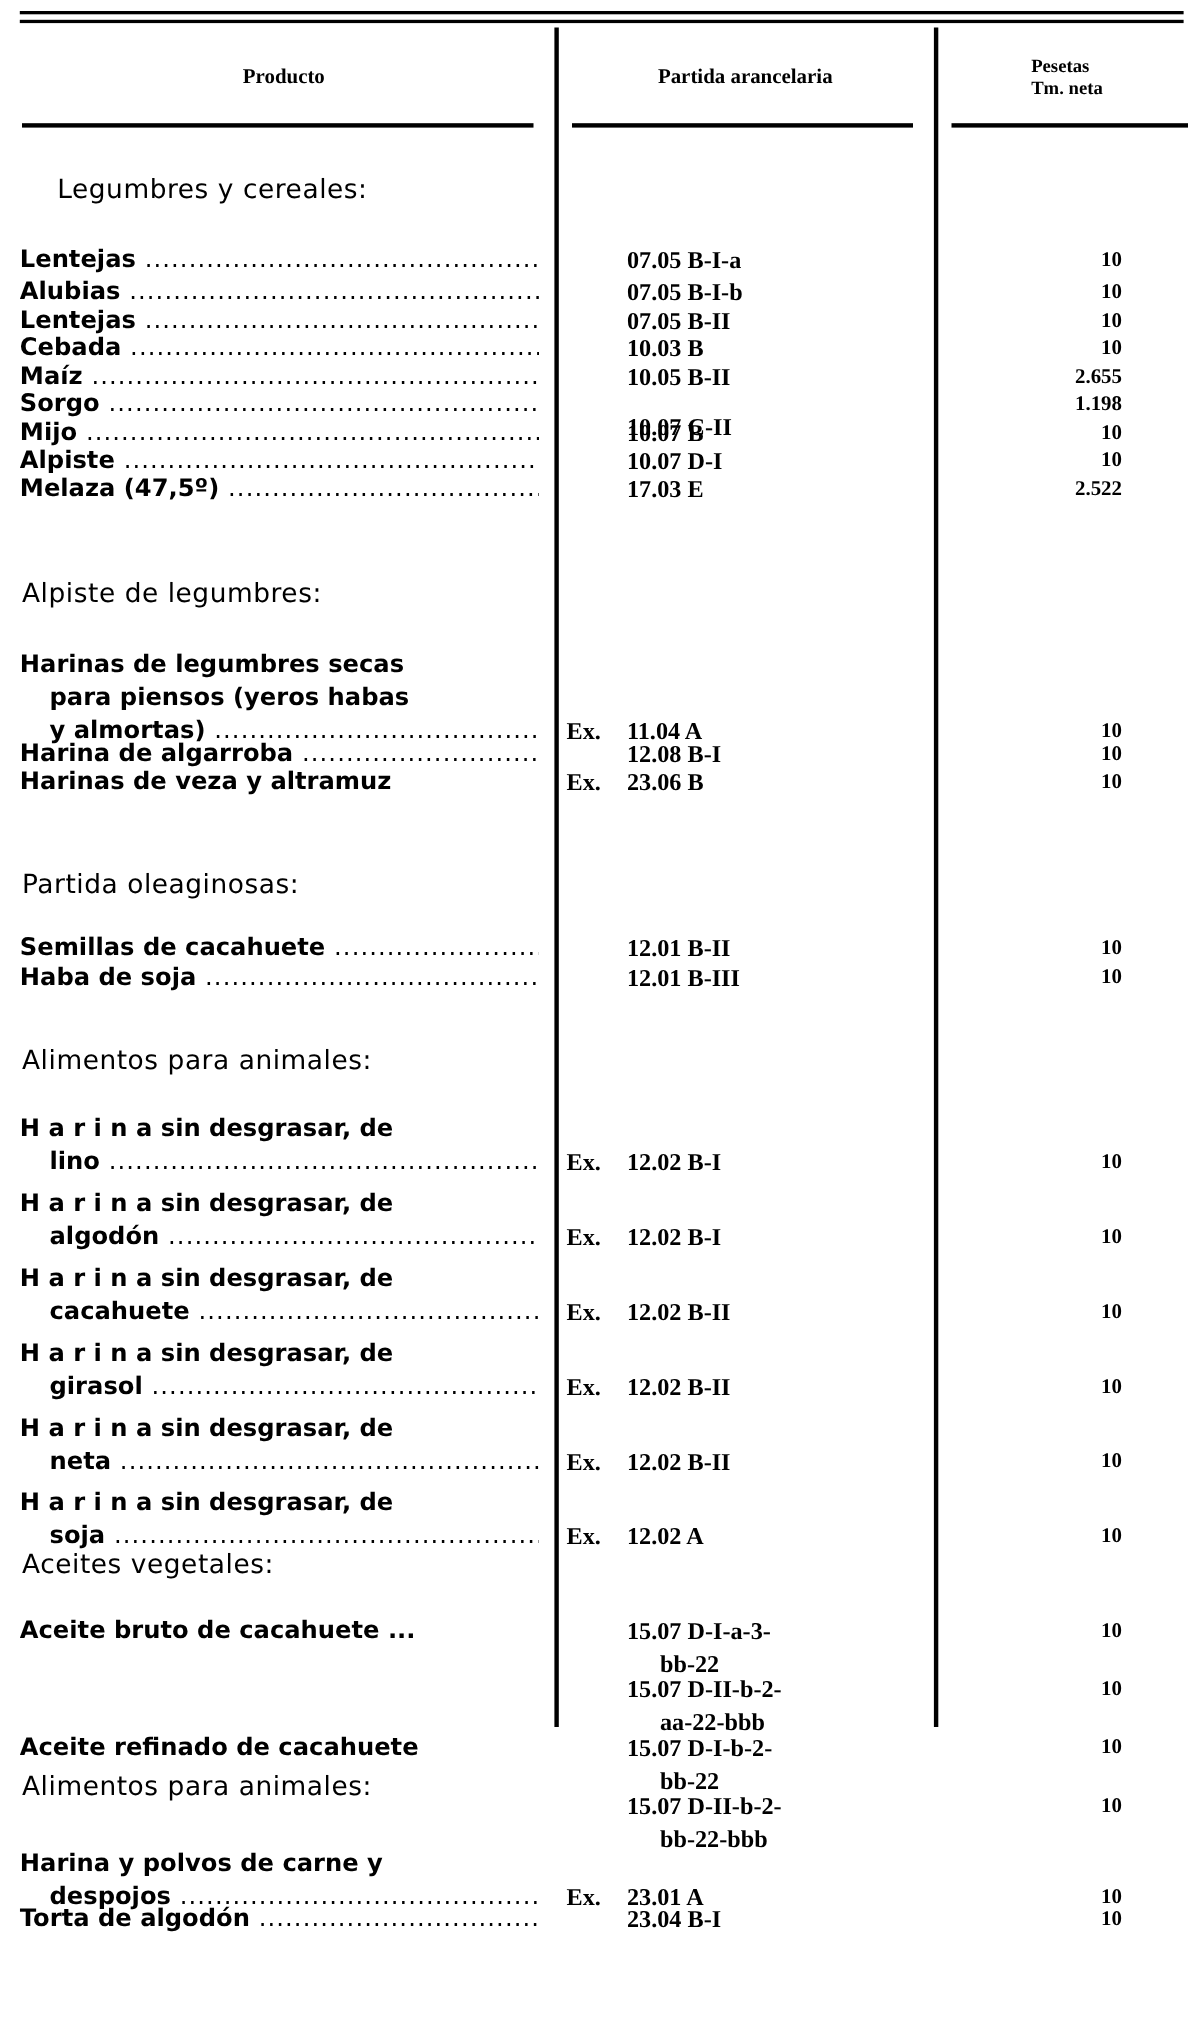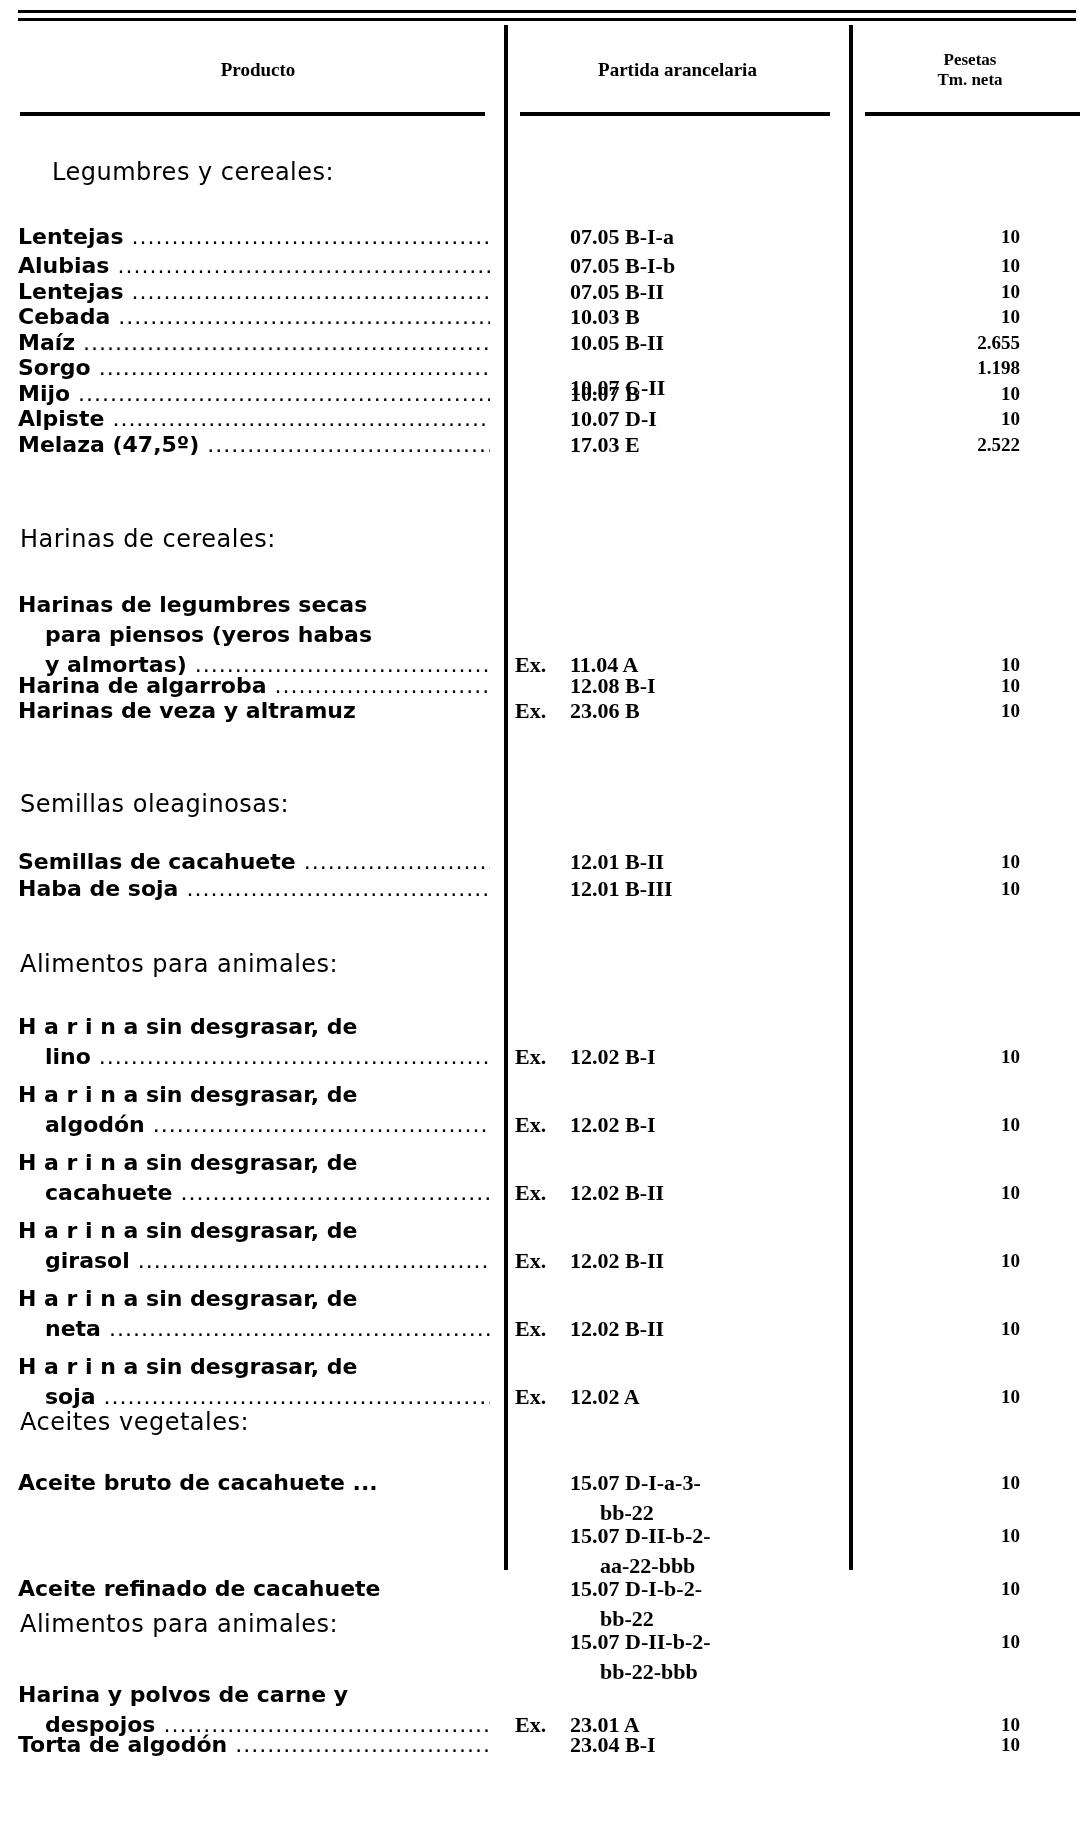--- a/index.html
+++ b/index.html
@@ -6,21 +6,21 @@
   body {
     width: 1086px; height: 1845px; position: relative; overflow: hidden;
     font-family: "Liberation Serif", "DejaVu Serif", serif; color: #000;
   }
   .rule { position: absolute; left: 18px; right: 10px; background: #000; }
   .rule.top1 { top: 10px; height: 3px; }
   .rule.top2 { top: 18px; height: 3px; }
   .vline { position: absolute; width: 4px; background: #000; top: 25px; }
   .vline.v1 { left: 504px; height: 1545px; }
   .vline.v2 { left: 849px; height: 1545px; }
-  .hdr { position: absolute; top: 25px; height: 90px; display: flex; align-items: center; justify-content: center; text-align: center; font-weight: bold; font-size: 19px; line-height: 20px; }
+  .hdr { position: absolute; top: 25px; height: 90px; display: flex; align-items: center; justify-content: center; font-weight: bold; font-size: 19px; line-height: 20px; }
   .hdr.c1 { left: 18px; width: 480px; }
   .hdr.c2 { left: 510px; width: 335px; }
   .hdr.c3 { left: 857px; width: 226px; font-size: 17px; }
   .hul { position: absolute; top: 112px; height: 4px; background: #000; }
   .hul.u1 { left: 20px; width: 465px; }
   .hul.u2 { left: 520px; width: 310px; }
   .hul.u3 { left: 865px; width: 215px; }
 
   .body { position: absolute; top: 150px; left: 0; width: 1086px; }
   .section-title { position: absolute; left: 20px; font-size: 24px; letter-spacing: 0.5px; font-family: "DejaVu Sans", "Liberation Sans", sans-serif; font-weight: normal; }
@@ -167,21 +167,21 @@
         <div class="line">
           <span class="txt">Melaza (47,5º)</span>
           <span class="dots"></span>
         </div>
       </div>
       <div class="part" style="top: 0px;">
         <div><span class="ex"></span><span class="code">17.03 E</span></div>
       </div>
       <div class="pts" style="top: 0px;">2.522</div>
     </div>
-    <div class="section-title" style="top: 375px;">Harinas de cereales:</div>
+    <div class="section-title" style="top: 375px;">Alpiste de legumbres:</div>
     <div class="row" style="top: 440px;">
       <div class="prod">
         <div class="line">
           <span class="txt">Harinas de legumbres secas</span>
         </div>
         <div class="line indent">
           <span class="txt">para piensos (yeros habas</span>
         </div>
         <div class="line indent">
           <span class="txt">y almortas)</span>
@@ -209,21 +209,21 @@
       <div class="prod">
         <div class="line">
           <span class="txt">Harinas de veza y altramuz</span>
         </div>
       </div>
       <div class="part" style="top: 0px;">
         <div><span class="ex">Ex.</span><span class="code">23.06 B</span></div>
       </div>
       <div class="pts" style="top: 0px;">10</div>
     </div>
-    <div class="section-title" style="top: 640px;">Semillas oleaginosas:</div>
+    <div class="section-title" style="top: 640px;">Partida oleaginosas:</div>
     <div class="row" style="top: 697px;">
       <div class="prod">
         <div class="line">
           <span class="txt">Semillas de cacahuete</span>
           <span class="dots"></span>
         </div>
       </div>
       <div class="part" style="top: 0px;">
         <div><span class="ex"></span><span class="code">12.01 B-II</span></div>
       </div>

